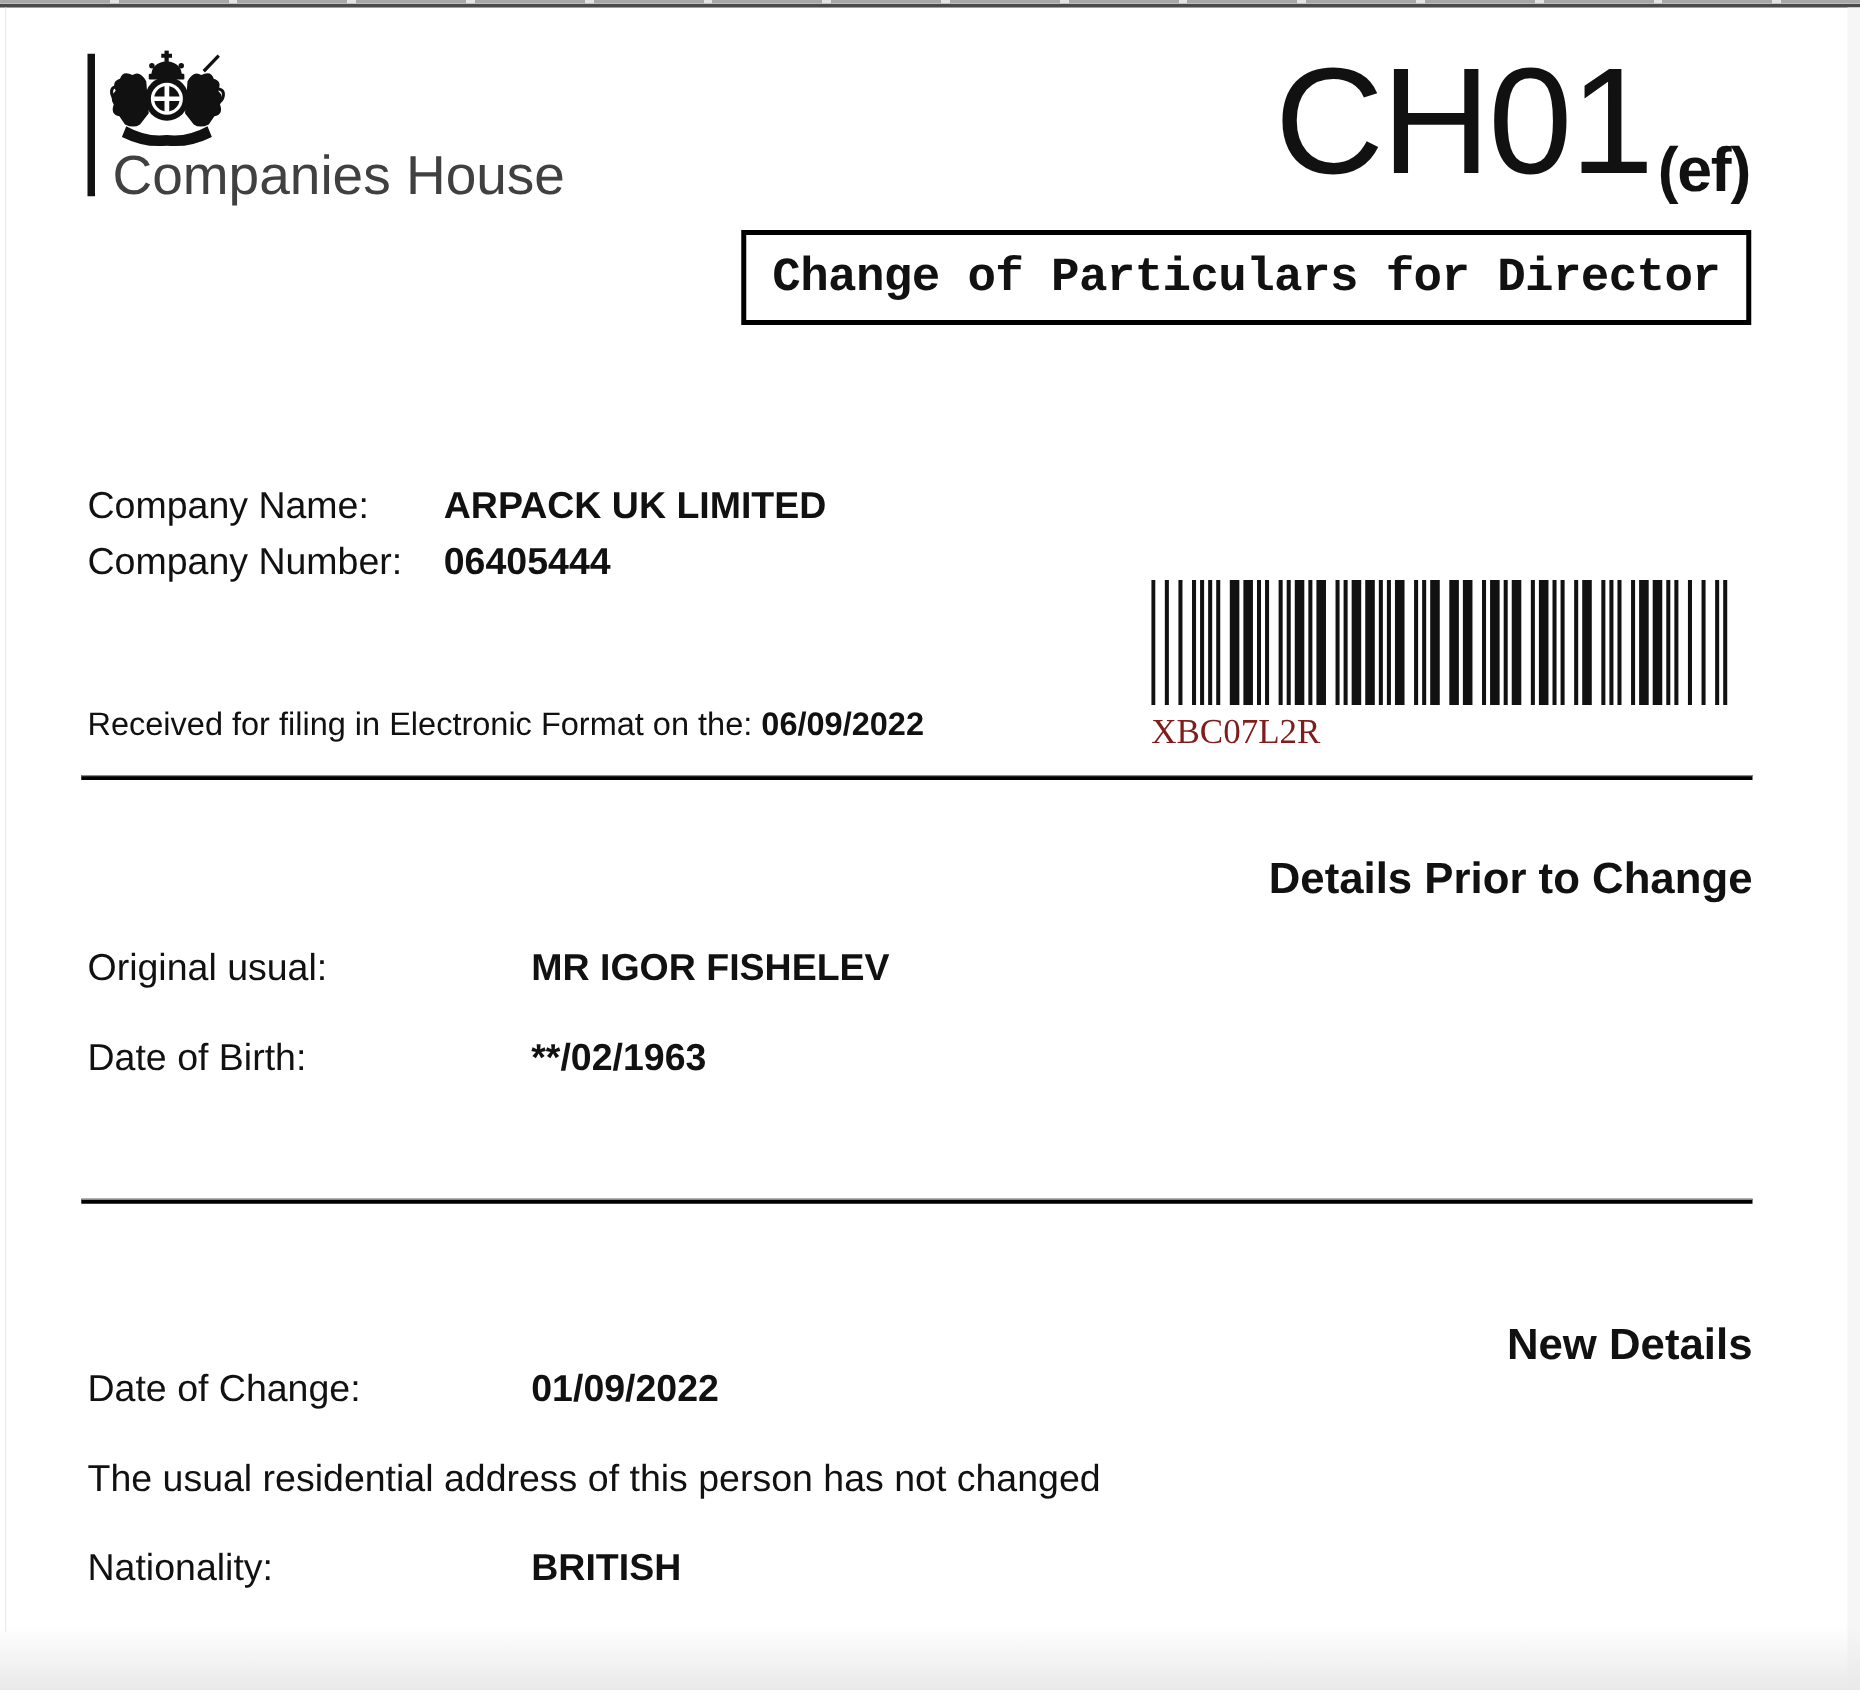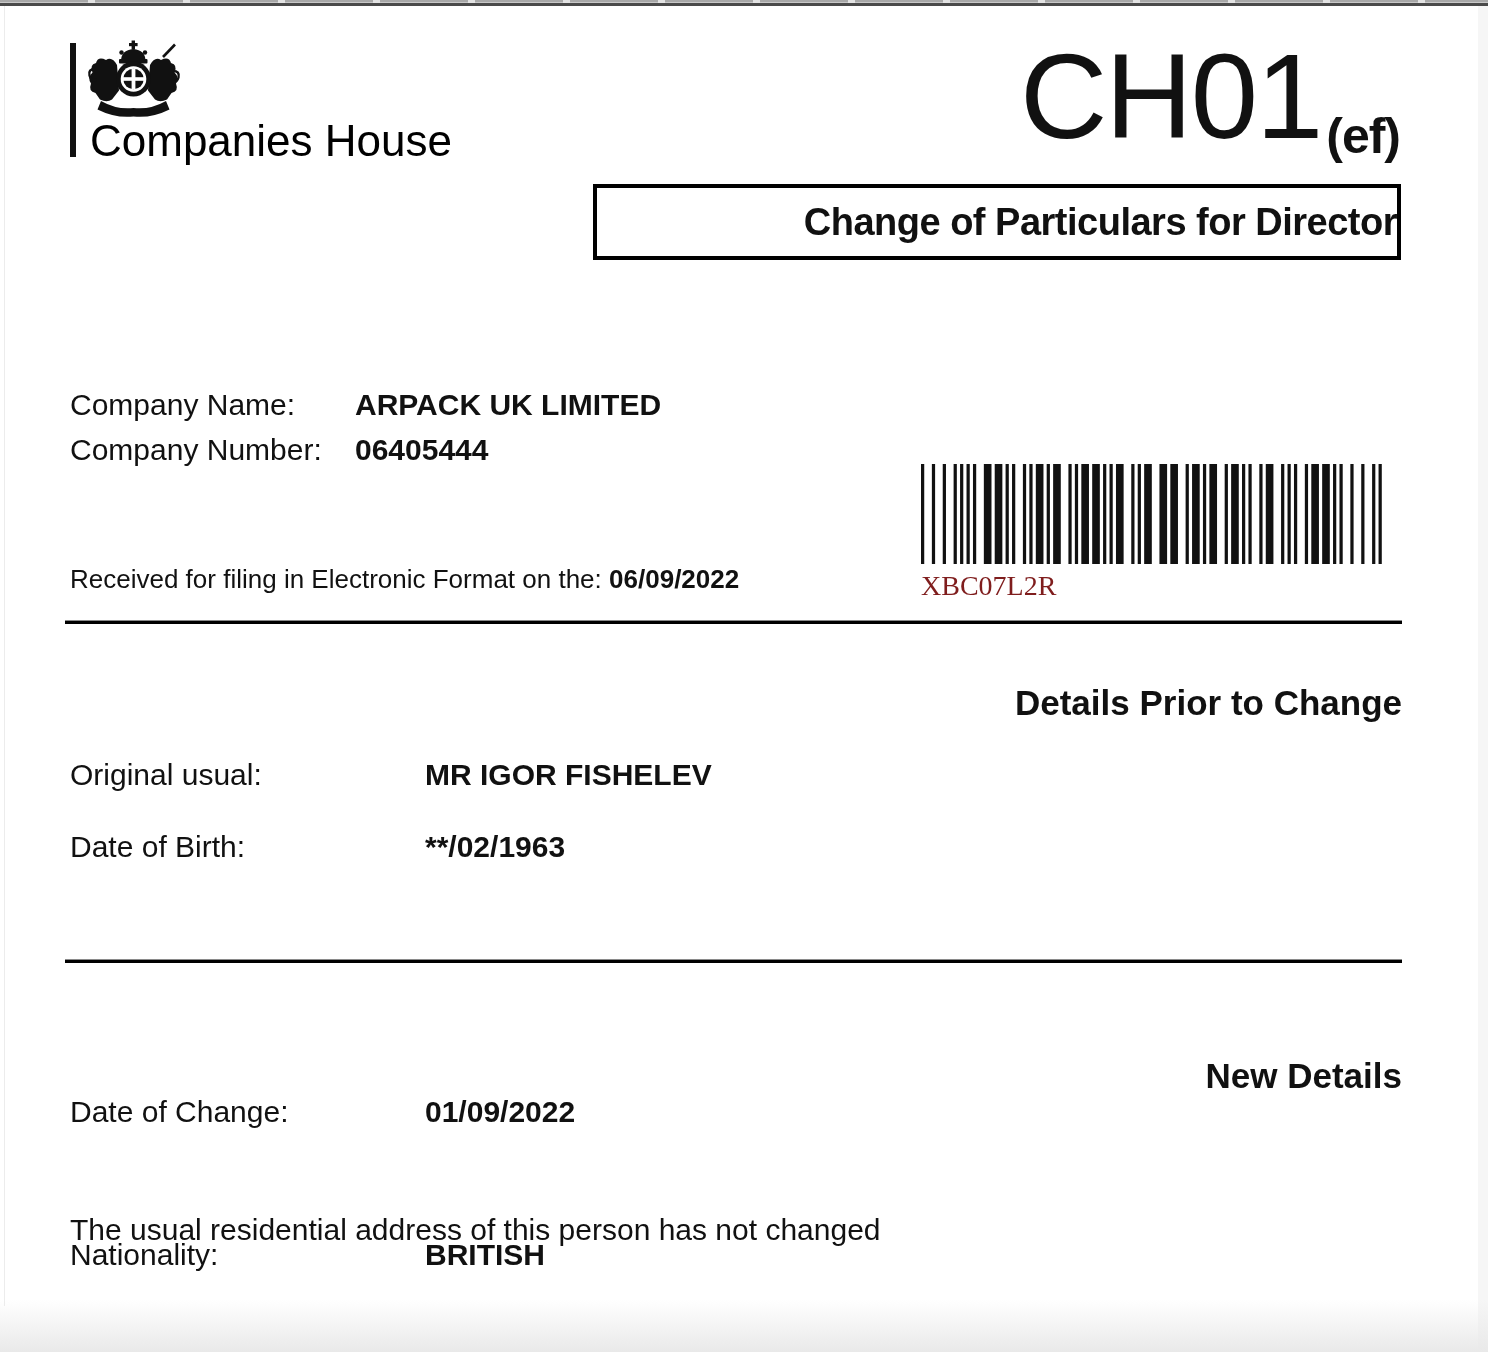--- a/index.html
+++ b/index.html
@@ -32,33 +32,33 @@
     position:absolute; bottom:0; left:0; width:1488px; height:52px;
     background:linear-gradient(rgba(255,255,255,0), #e9e9e9);
     pointer-events:none;
   }
 
   
   .logo-bar { position:absolute; left:70px; top:43px; width:6px; height:114px; background:#111; }
   .crest    { position:absolute; left:86px; top:40px; }
   .wordmark {
     position:absolute; left:90px; top:119px;
-    font-size:44px; line-height:1.0; color:#000000; letter-spacing:0px;
+    font-size:44px; line-height:1.0; color:#404040; letter-spacing:0px;
   }
 
   .form-code-wrap {
     position:absolute; top:36px; right:88px; text-align:right; white-space:nowrap;
   }
   .form-code { font-size:121px; font-weight:normal; line-height:1.0; letter-spacing:-2px; }
   .form-code-suffix { font-size:50px; font-weight:bold; vertical-align:-15px; margin-left:5px; letter-spacing:-1px; }
 
   .form-title-box {
     position:absolute; left:593px; top:184px; width:808px; height:76px;
     border:4px solid #000;
-    display:flex; align-items:center; justify-content:flex-end;
+    display:flex; align-items:center; justify-content:center;font-family:Liberation Mono, monospace;
   }
   .form-title { font-size:38px; font-weight:bold; letter-spacing:-0.5px; }
 
   
   .row { position:absolute; left:70px; font-size:30px; white-space:nowrap; }
   .row .lbl { display:inline-block; font-weight:normal; }
   .row .val { font-weight:bold; }
   .lbl-w285 { width:285px; }
   .lbl-w355 { width:355px; }
 
@@ -75,21 +75,21 @@
   .rule-1 { top:620px; }
   .rule-2 { top:959px; }
 
   .section-heading {
     position:absolute; left:65px; width:1337px; text-align:right;
     font-size:35px; font-weight:bold;
   }
   .heading-1 { top:683px; }
   .heading-2 { top:1056px; }
 
-  .note-line { position:absolute; left:70px; top:1167px; font-size:30px;margin-top:46px; }
+  .note-line { position:absolute; left:70px; top:1167px; font-size:30px; }
 </style>
 </head>
 <body>
 
 <div class="top-strip"></div>
 <div class="right-edge"></div>
 <div class="left-edge"></div>
 
 <div class="logo-bar"></div>
 <div class="crest">

